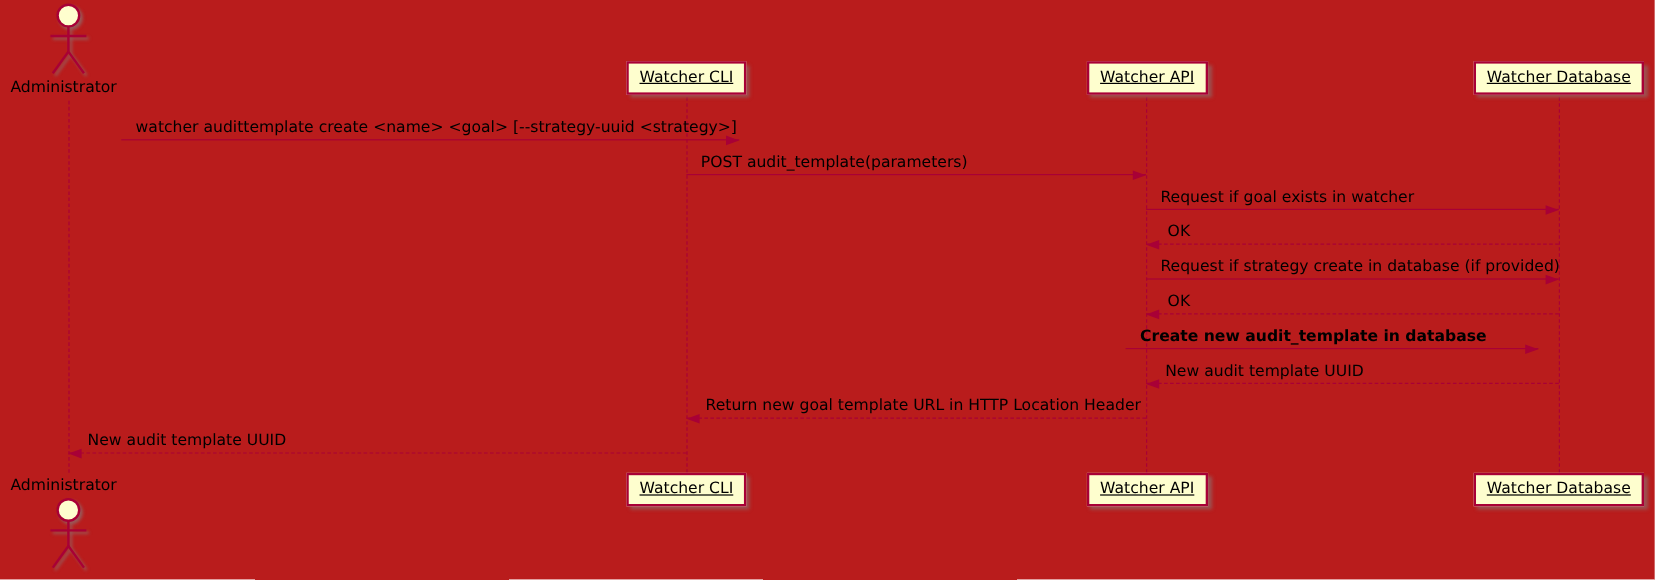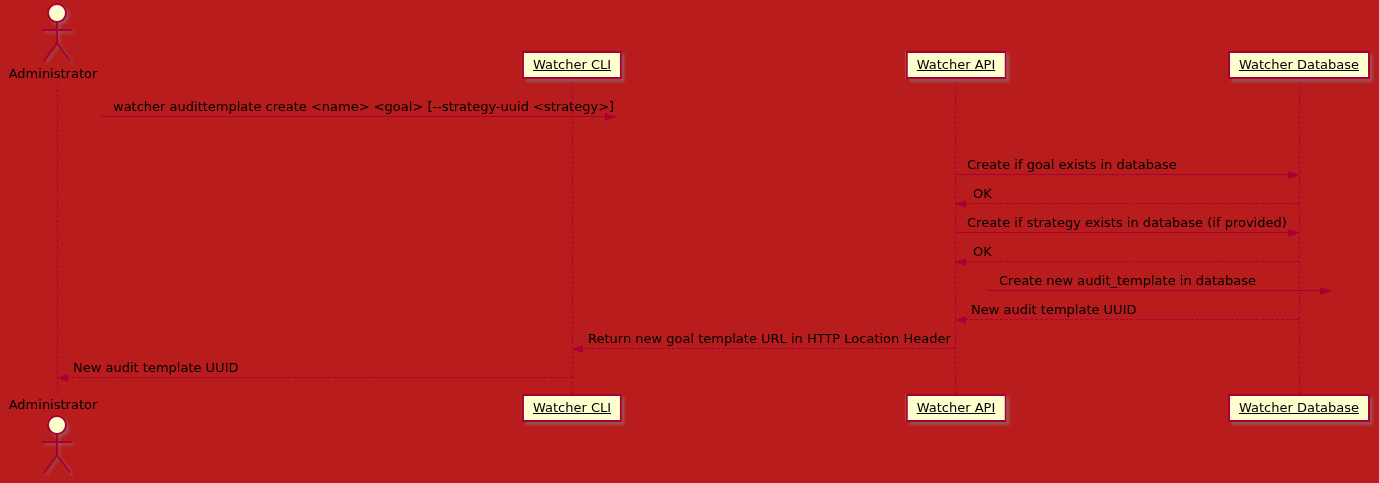--- a/index.html
+++ b/index.html
@@ -64,50 +64,56 @@
   <div class="pbox" style="left:956px; top:51px;">Watcher API</div>
   <div class="pbox" style="left:1299px; top:51px;">Watcher Database</div>
 
   <div class="msg" style="left:57px; top:99px; width:515px;margin-left:44px;">
     <div class="msg-label">watcher audittemplate create &lt;name&gt; &lt;goal&gt; [--strategy-uuid &lt;strategy&gt;]</div>
     <div class="msg-line">
         <span class="ah ah-right"></span>
       </div>
   </div>
 
+  <div class="msg" style="left:572px; top:128px; width:383px;">
+    <div class="msg-label">POST audit_template(parameters)</div>
+    <div class="msg-line">
+        <span class="ah ah-right"></span>
+      </div>
+  </div>
 
   <div class="msg" style="left:955px; top:157px; width:344px;">
-    <div class="msg-label">Create if goal exists in database</div>
+    <div class="msg-label">Request if goal exists in watcher</div>
     <div class="msg-line">
         <span class="ah ah-right"></span>
       </div>
   </div>
 
   <div class="msg" style="left:955px; top:186px; width:344px;">
     <div class="msg-label" style="padding-left:18px;">OK</div>
     <div class="msg-line dashed">
         <span class="ah ah-left"></span>
       </div>
   </div>
 
   <div class="msg" style="left:955px; top:215px; width:344px;">
-    <div class="msg-label">Create if strategy exists in database (if provided)</div>
+    <div class="msg-label">Request if strategy create in database (if provided)</div>
     <div class="msg-line">
         <span class="ah ah-right"></span>
       </div>
   </div>
 
   <div class="msg" style="left:955px; top:244px; width:344px;">
     <div class="msg-label" style="padding-left:18px;">OK</div>
     <div class="msg-line dashed">
         <span class="ah ah-left"></span>
       </div>
   </div>
 
-  <div class="msg" style="left:987px; top:273px; width:344px;">
+  <div class="msg" style="left:938px; top:273px; width:344px;font-weight:bold;">
     <div class="msg-label">Create new audit_template in database</div>
     <div class="msg-line">
         <span class="ah ah-right"></span>
       </div>
   </div>
 
   <div class="msg" style="left:955px; top:302px; width:344px;">
     <div class="msg-label" style="padding-left:16px;">New audit template UUID</div>
     <div class="msg-line dashed">
         <span class="ah ah-left"></span>

